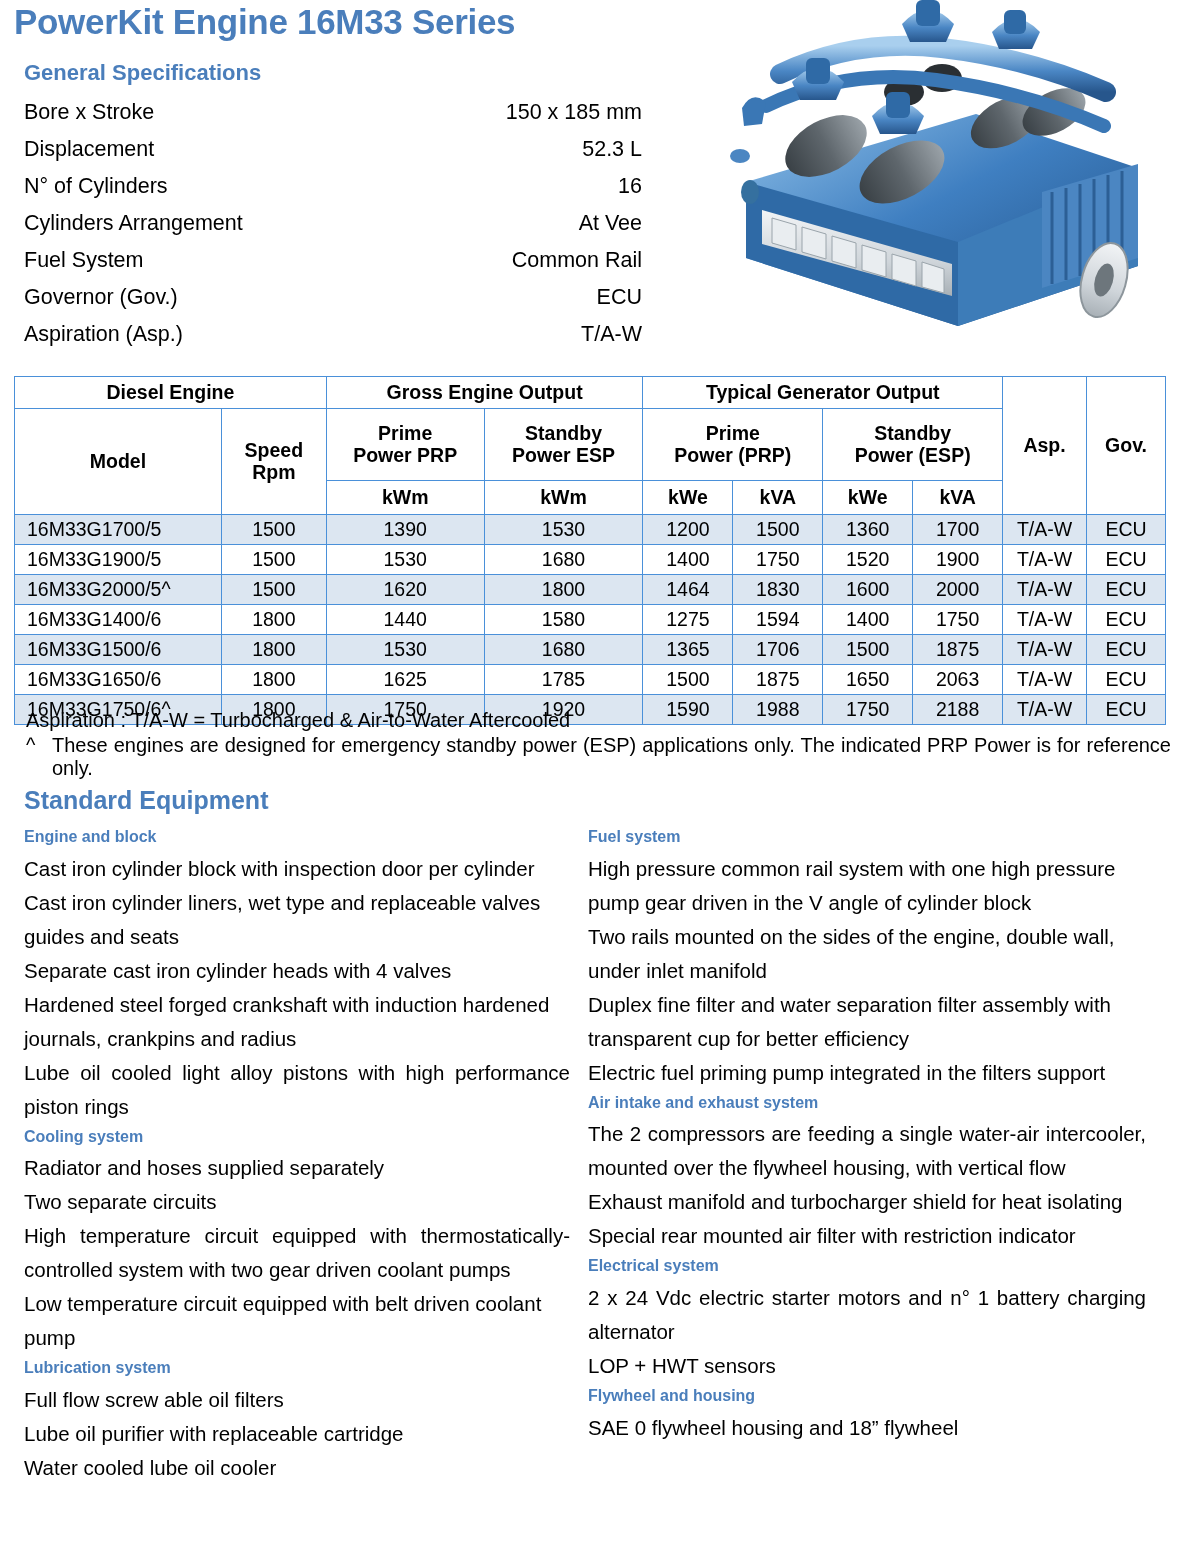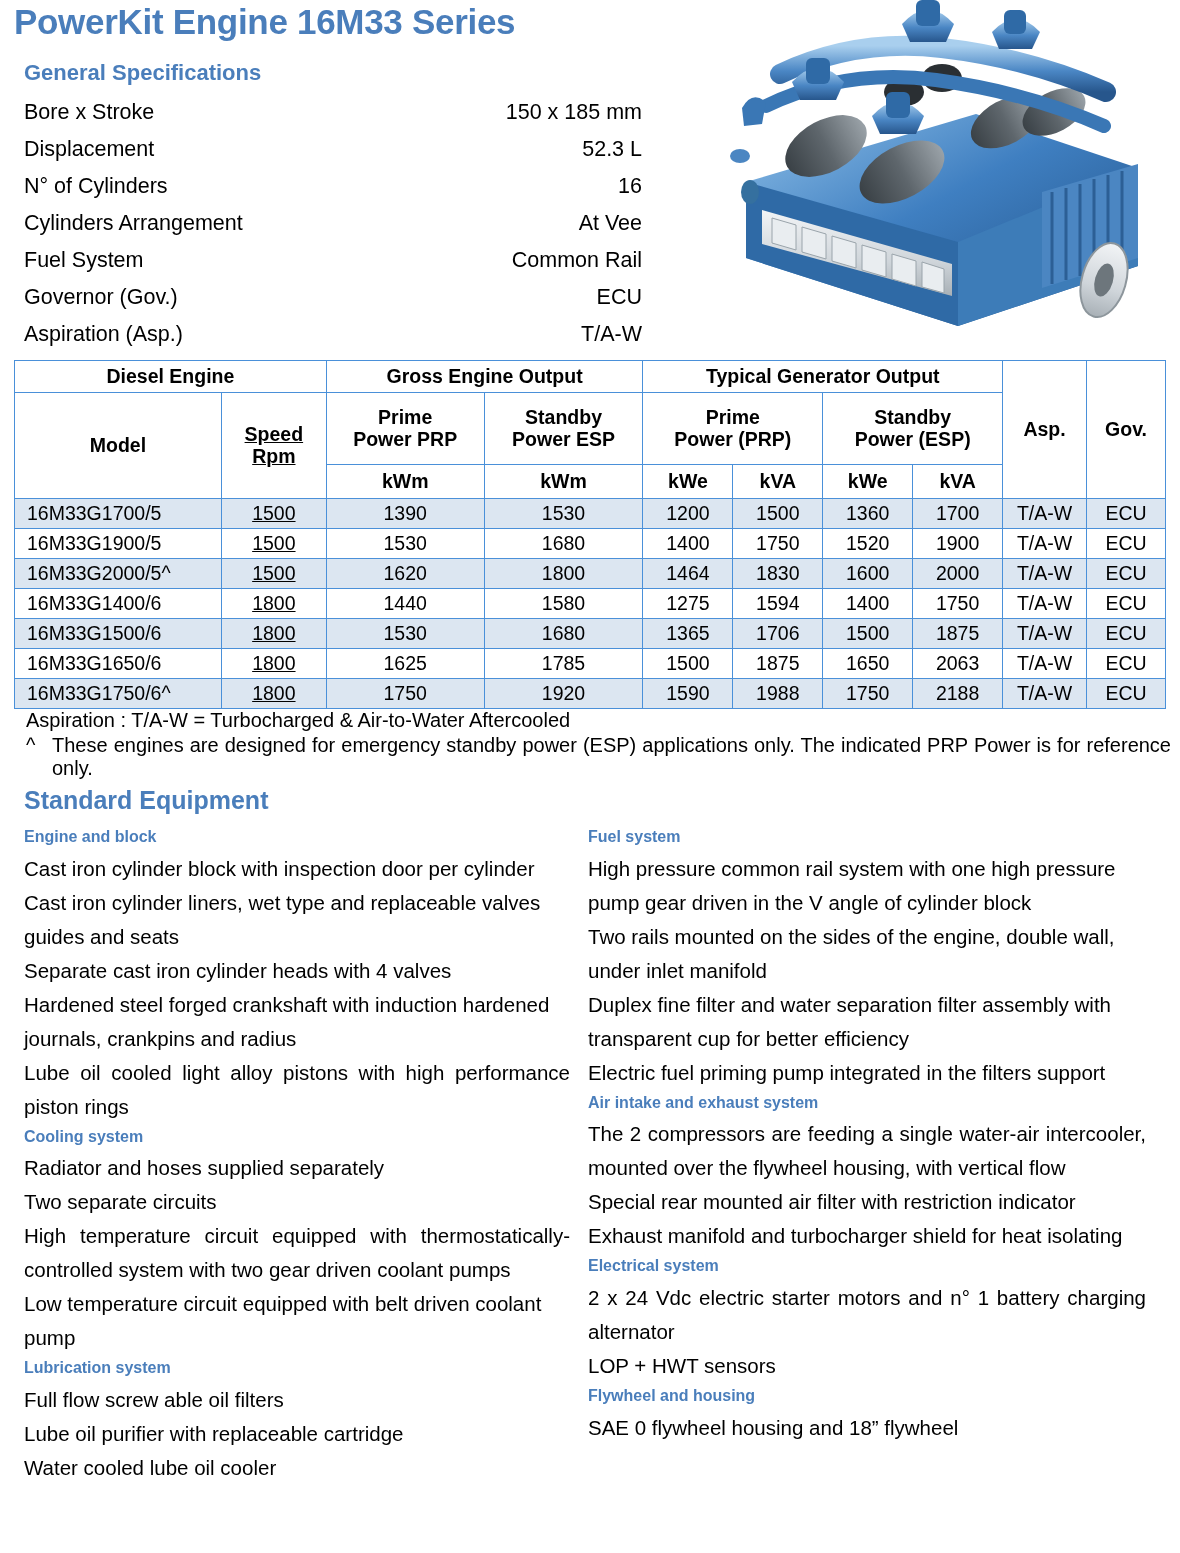--- a/index.html
+++ b/index.html
@@ -36,21 +36,21 @@
   
   .engine-img {
     position: absolute; left: 706px; top: -4px;
     width: 470px; height: 352px;
     overflow: hidden;
   }
   .engine-img svg { display: block; }
 
   
   .spec-table {
-    position: absolute; left: 14px; top: 360px;
+    position: absolute; left: 14px; top: 376px;
     width: 1152px;
     border-collapse: collapse;
     font-size: 19px;
   }
   .spec-table td, .spec-table th {
     border: 1.6px solid #4a90d9;
     text-align: center;
     padding: 0;
     font-weight: normal;
   }
@@ -63,21 +63,21 @@
   .hrow1 th { height: 32px; }
   .hrow2 th { height: 72px; }
   .hrow3 th { height: 34px; }
   .spec-table tbody td { height: 30px; font-size: 19.5px; }
   .spec-table tbody tr.odd td { background: #dce6f1; }
   .spec-table tbody tr.even td { background: #ffffff; }
   td.model-cell, th.model-cell { text-align: left; padding-left: 12px; }
 
   
   .c-model { width: 207px; }
-  .c-speed { width: 105px; text-decoration: underline; }
+  .c-speed { width: 105px; }
   .c-prp   { width: 158px; }
   .c-esp   { width: 159px; }
   .c-kwe1  { width: 90px; }
   .c-kva1  { width: 90px; }
   .c-kwe2  { width: 90px; }
   .c-kva2  { width: 90px; }
   .c-asp   { width: 84px; }
   .c-gov   { width: 79px; }
 
   
@@ -397,22 +397,22 @@
         <div class="grp">
           <div class="grp-head">Fuel system</div>
           <div class="grp-item">High pressure common rail system with one high pressure pump gear driven in the V angle of cylinder block</div>
           <div class="grp-item">Two rails mounted on the sides of the engine, double wall, under inlet manifold</div>
           <div class="grp-item">Duplex fine filter and water separation filter assembly with transparent cup for better efficiency</div>
           <div class="grp-item">Electric fuel priming pump integrated in the filters support</div>
         </div>
         <div class="grp">
           <div class="grp-head">Air intake and exhaust system</div>
           <div class="grp-item justify">The 2 compressors are feeding a single water-air intercooler, mounted over the flywheel housing, with vertical flow</div>
+          <div class="grp-item justify">Exhaust manifold and turbocharger shield for heat isolating</div>
           <div class="grp-item">Special rear mounted air filter with restriction indicator</div>
-          <div class="grp-item justify">Exhaust manifold and turbocharger shield for heat isolating</div>
         </div>
         <div class="grp">
           <div class="grp-head">Electrical system</div>
           <div class="grp-item justify">2 x 24 Vdc electric starter motors and n° 1 battery charging alternator</div>
           <div class="grp-item">LOP + HWT sensors</div>
         </div>
         <div class="grp">
           <div class="grp-head">Flywheel and housing</div>
           <div class="grp-item">SAE 0 flywheel housing and 18” flywheel</div>
         </div>

